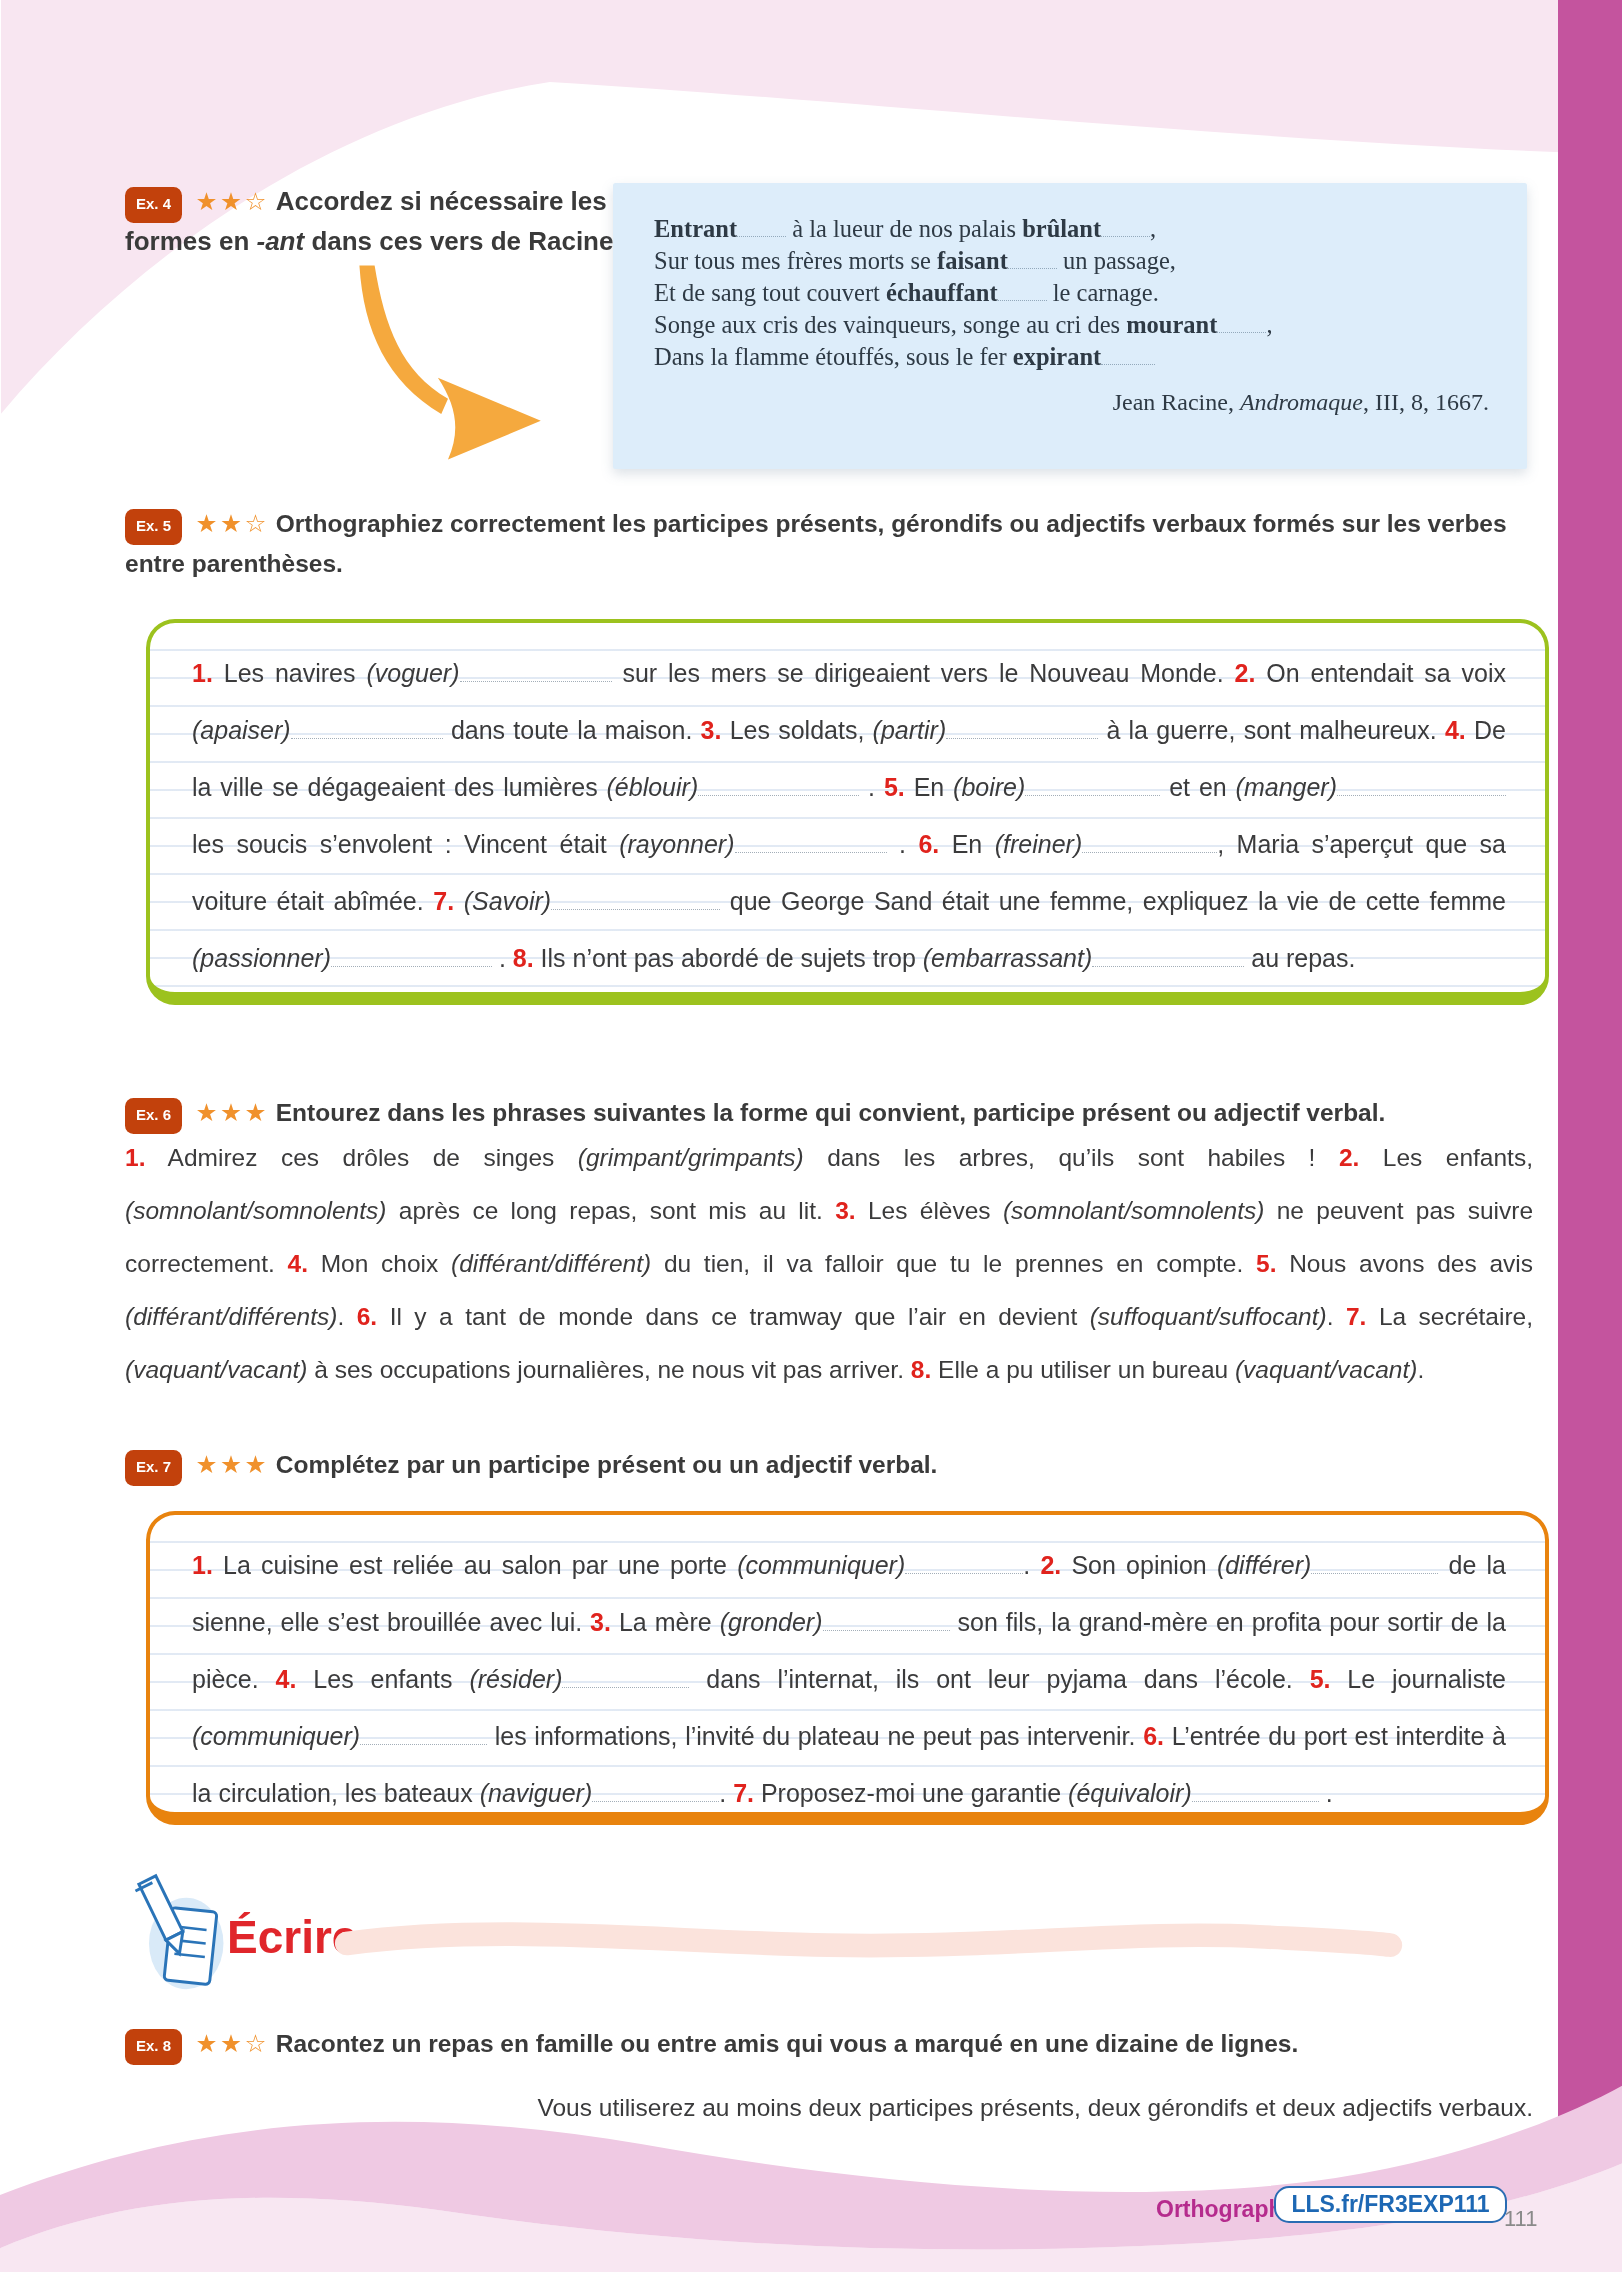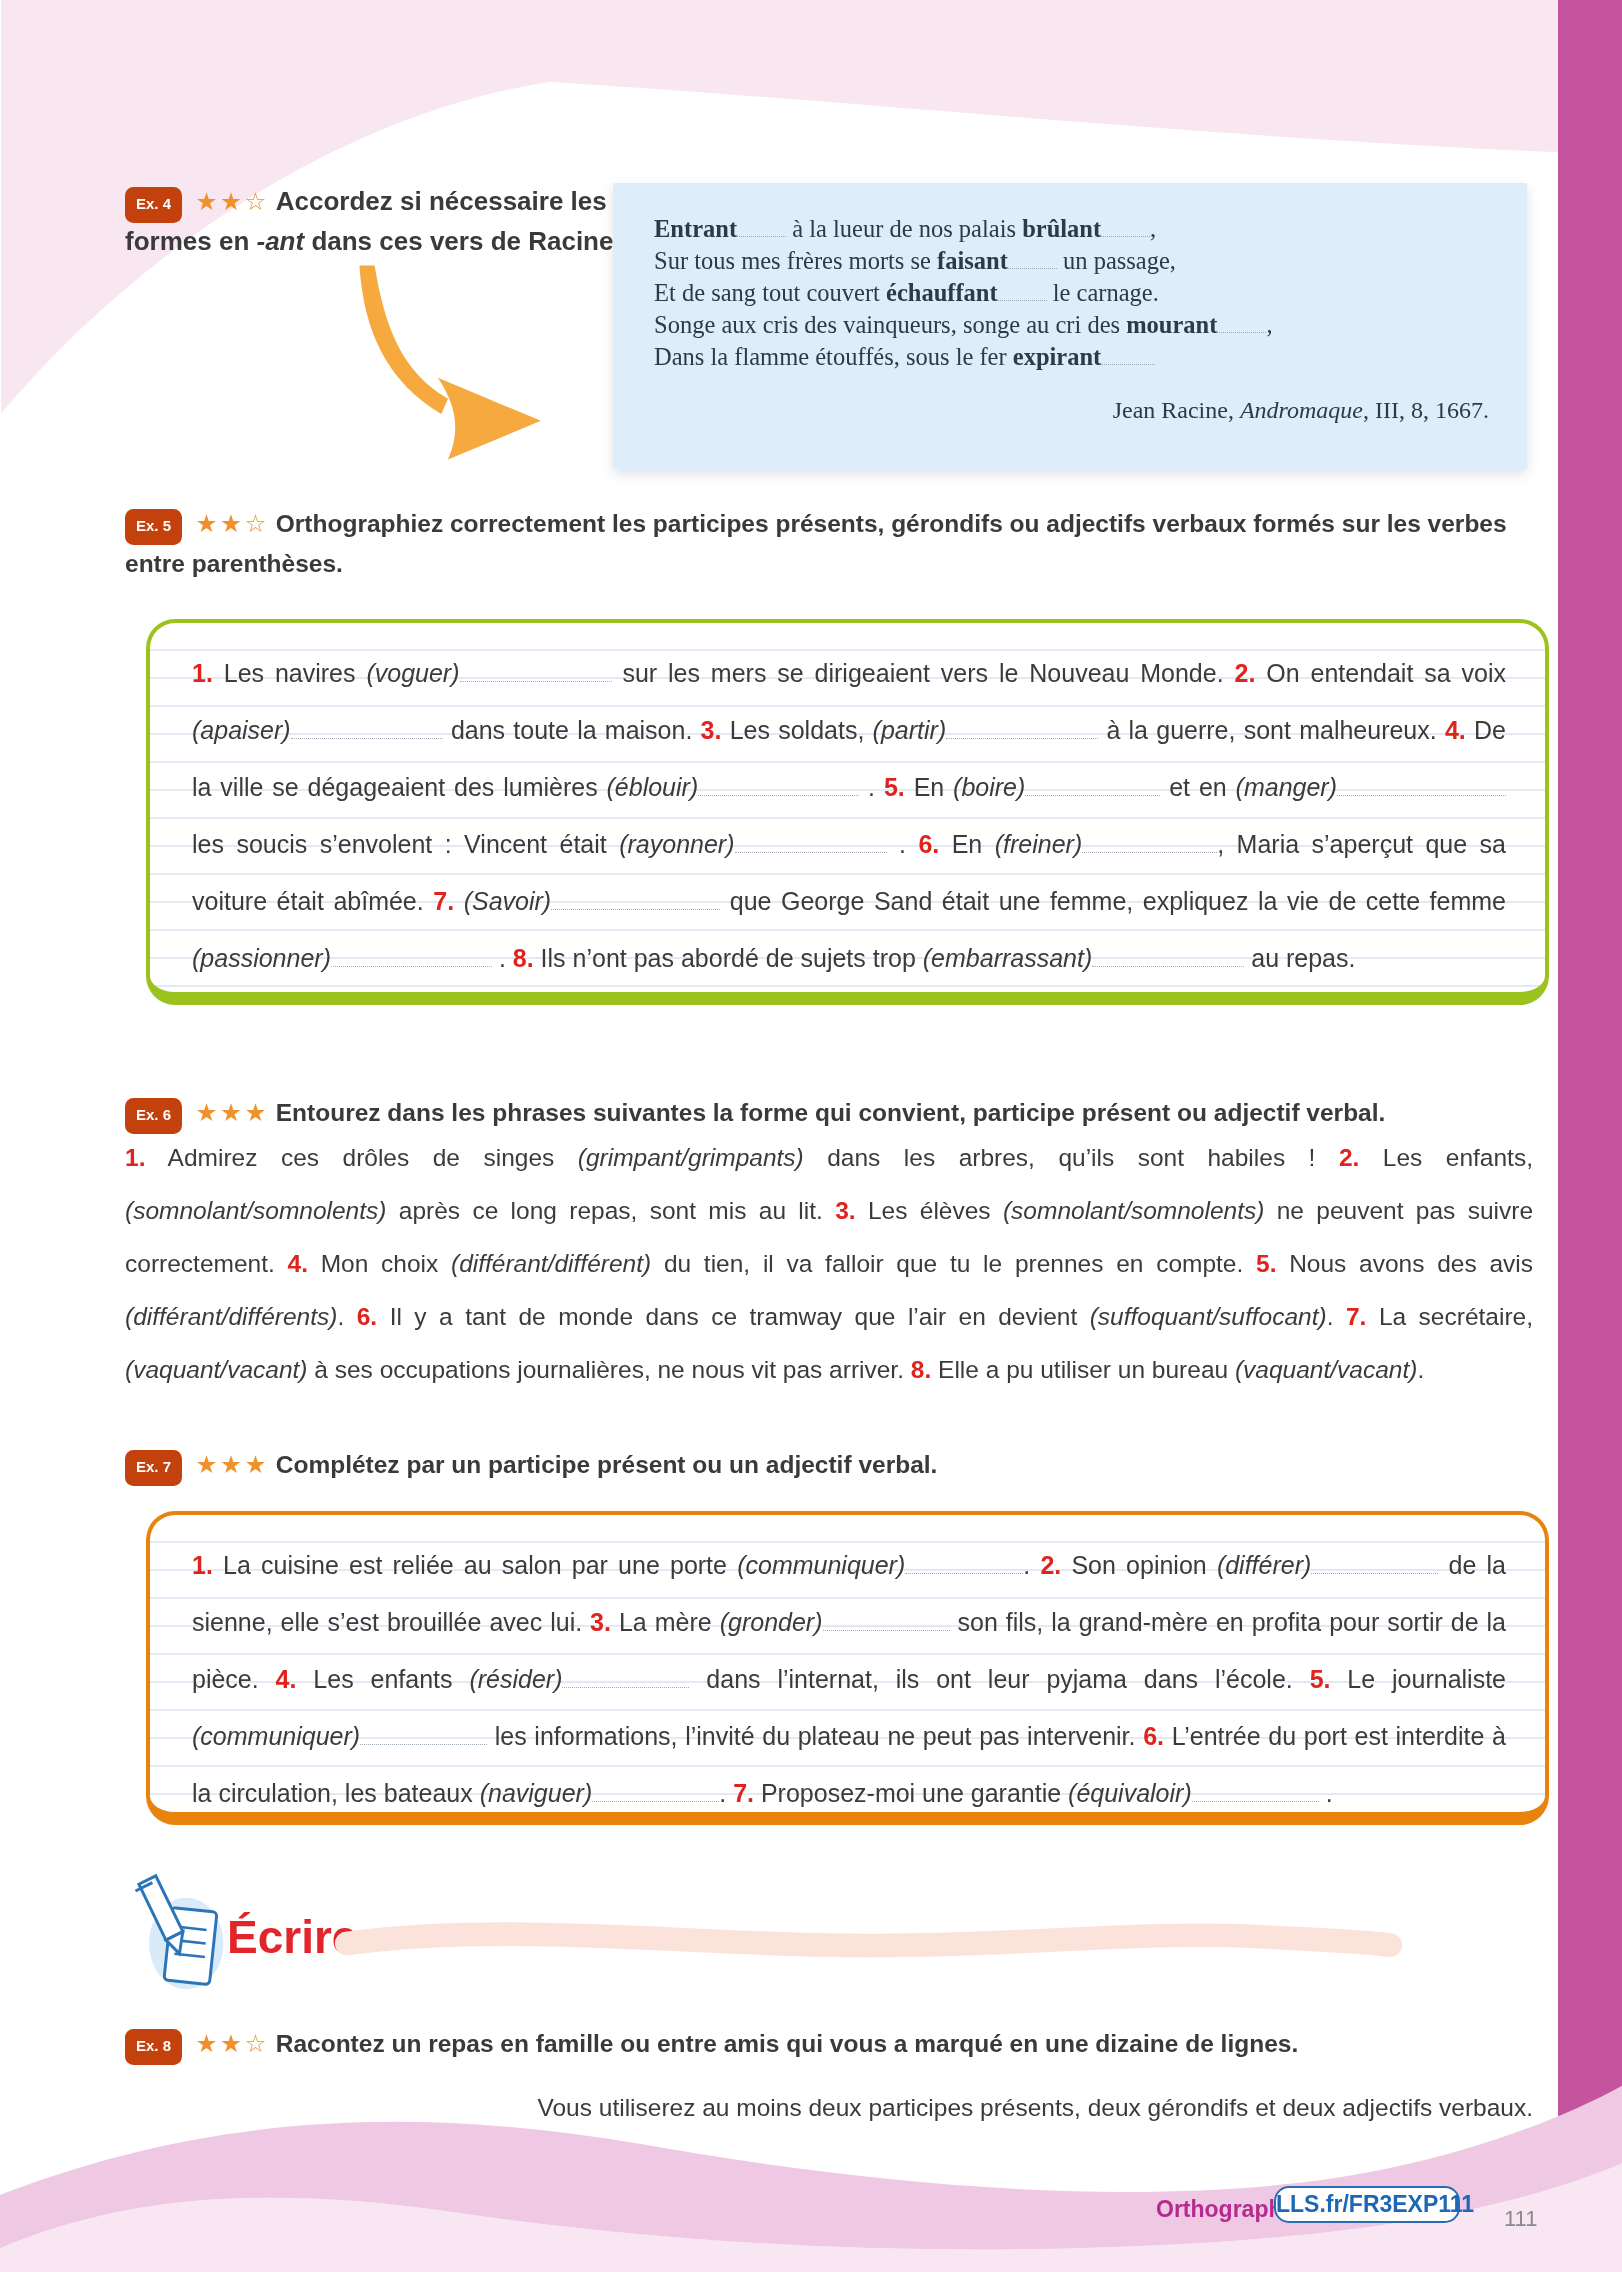--- a/index.html
+++ b/index.html
@@ -18,21 +18,21 @@
   .ex-header{position:absolute;font-weight:bold;color:#3a3a3a;font-size:24.5px;line-height:38px;}
   .ex-badge{display:inline-block;background:#c2410c;color:#fff;font-weight:bold;
     font-size:15px;line-height:23px;padding:5px 11px 7.6px;border-radius:8.5px;margin-right:13.5px;vertical-align:0.8px;}
   .stars{color:#f0912c;font-family:"DejaVu Sans",sans-serif;font-size:24.5px;letter-spacing:2.5px;margin-right:6.8px;}
   
   .quote-box{position:absolute;left:613px;top:183px;width:914px;height:286px;
     background:#ddedfa;border-radius:2.5px;box-shadow:0 5px 12px rgba(120,140,160,.25);
     padding:30px 38px 0 41px;box-sizing:border-box;
     font-family:"Liberation Serif",serif;font-size:24.5px;color:#2e3a45;}
   .quote-line{line-height:32px;white-space:nowrap;}
-  .quote-attrib{margin-top:24px;text-align:right;font-size:24px;}
+  .quote-attrib{margin-top:16px;text-align:right;font-size:24px;}
   
   .answer-box{position:absolute;left:146px;width:1403px;box-sizing:border-box;
     background:
       repeating-linear-gradient(to bottom, rgba(215,225,240,0) 0px, rgba(215,225,240,0) 26px,
         rgba(210,222,238,.65) 26px, rgba(210,222,238,.65) 28px),
       #ffffff;
     border-radius:29px;}
   .box-green{top:619px;height:386px;border:4.2px solid #9cc21e;border-bottom-width:13.5px;}
   .box-orange{top:1511px;height:314px;border:4.2px solid #e8830e;border-bottom-width:13.5px;}
   .box-inner{padding:22px 39px 0 42px;font-size:25px;line-height:57px;text-align:justify;color:#3b3b3c;}
@@ -45,21 +45,21 @@
   .seg-bi{font-weight:bold;font-style:italic;}
   .seg-n{color:#e0231d;font-weight:bold;}
   .seg-bl{display:inline-block;width:101px;height:10px;border-bottom:1.7px dotted #a3aeb8;}
   .quote-box .seg-bl{width:49px;height:5px;border-bottom:1.7px dotted #93a9bb;}
   
   .ecrire-wrap{position:absolute;left:127px;top:1869px;height:127px;}
   .ecrire-label{position:absolute;left:100px;top:41px;color:#e0262b;font-weight:bold;font-size:46px;}
   .ecrire-squiggle{position:absolute;left:220px;top:1918px;}
   
   .footer-section{position:absolute;left:1156px;top:2196px;color:#b52b8d;font-weight:bold;font-size:23px;z-index:5;}
-  .footer-pill{position:absolute;left:1274px;top:2186px;width:186px;height:37px;z-index:5;
+  .footer-pill{position:absolute;left:1274px;top:2186px;width:233px;height:37px;z-index:5;
     background:#fff;border:2.5px solid #2a6cb3;border-radius:15px;box-sizing:border-box;
     color:#1d68b4;font-weight:bold;font-size:23px;text-align:center;line-height:33px;}
   .footer-num{position:absolute;left:1504px;top:2197px;color:#8a8a8a;font-size:22px;z-index:5;margin-top:9px;}
   .abs{position:absolute;}
 </style>
 </head>
 <body>
 
 <svg class="top-curve" width="1623" height="439" viewBox="0 0 1920 520">
   <path d="M0 0 H1920 V183 C1500 170 1000 118 650 97 C400 135 160 300 0 490 Z" fill="#f8e6f1"></path>

